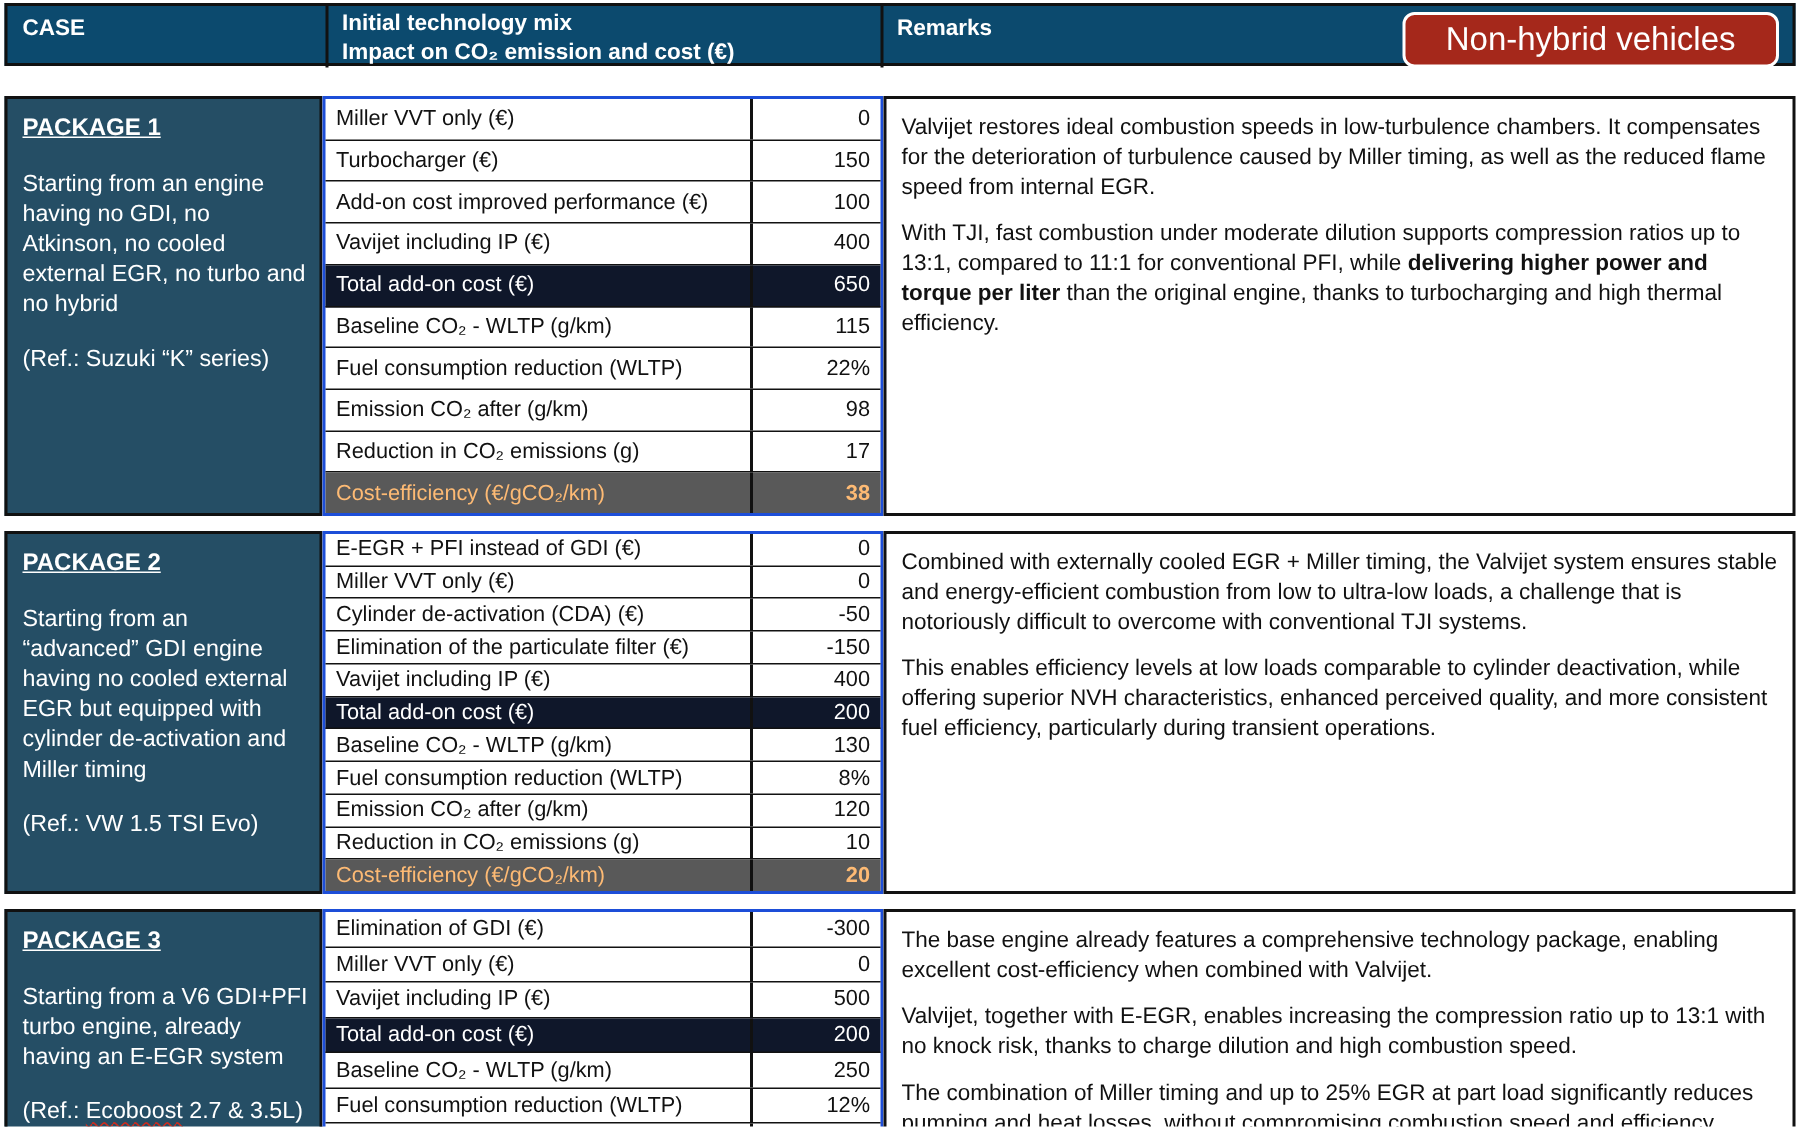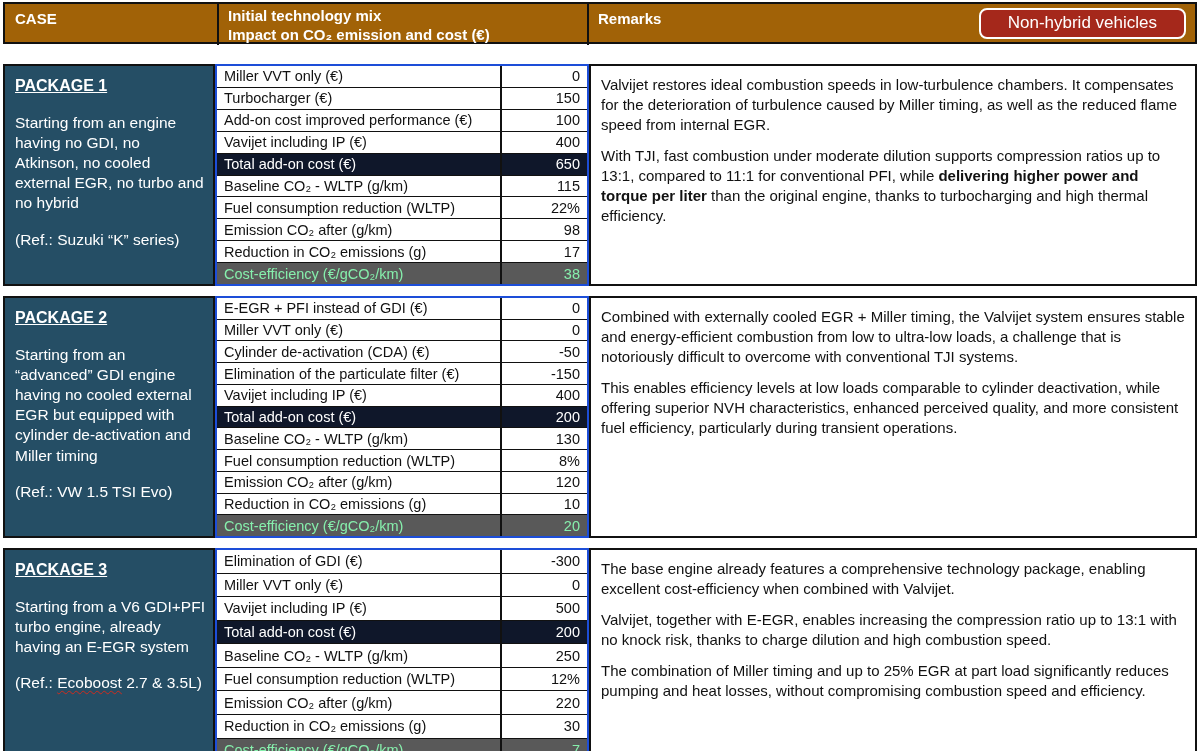--- a/index.html
+++ b/index.html
@@ -5,43 +5,43 @@
   html,body { margin:0; padding:0; background:#ffffff; }
   body {
     width:1200px; height:751px; overflow:hidden;
     font-family:"Liberation Sans", sans-serif; color:#111;
   }
   .sheet { width:1194px; margin:2px auto 0 auto; }
 
   
   .header-row {
     display:grid; grid-template-columns:212px 372px 1fr;
-    background:#a16207; color:#fff; font-weight:bold;
+    background:#0c4a6e; color:#fff; font-weight:bold;
     border:2px solid #111; height:42px; box-sizing:border-box;
   }
   .h-case { padding:6px 0 0 10px; font-size:15px; }
   .h-tech {
     padding:3px 12px 0 9px; font-size:15px; line-height:1.26;
     border-left:2px solid #111; border-right:2px solid #111;
   }
   .h-remarks { position:relative; padding:6px 0 0 9px; font-size:15px; }
   .badge {
     position:absolute; top:4px; right:9px;
     background:#a5281b; border:2px solid #fff; border-radius:8px;
-    padding:3px 27px 4px 27px; font-size:17px; font-weight:normal; color:#fff;
+    padding:3px 27px 4px 27px; font-size:22px; font-weight:normal; color:#fff;
     white-space:nowrap;
   }
 
   
   .section {
     display:grid; grid-template-columns:212px 374px 1fr;
     align-items:stretch; margin-top:10px;
   }
   .section.first { margin-top:20px; }
-  .section.pkg1 { height:222px; }
+  .section.pkg1 { height:280px; }
   .section.pkg2 { height:242px; }
   .section.pkg3 { height:215px; }
 
   .case-panel {
     background:#254e65; color:#fff; border:2px solid #111;
     padding:8px 6px 6px 10px; font-size:15.5px; line-height:1.3;
     box-sizing:border-box; overflow:hidden;
   }
   .pkg-title { font-weight:bold; text-decoration:underline; font-size:16px; margin:2px 0 16px 0; }
   .pkg-desc  { margin:0 0 16px 0; }
@@ -58,22 +58,22 @@
   }
   .trow:last-child { border-bottom:none; }
   .trow .lbl {
     padding:0 4px 0 7px; border-right:2px solid #111;
     display:flex; align-items:center; white-space:nowrap; overflow:hidden;
   }
   .trow .val {
     padding:0 7px 0 2px; display:flex; align-items:center; justify-content:flex-end;
   }
   .trow.total { background:#0f172a; color:#fff; }
-  .trow.efficiency { background:#595959; color:#86efac; }
-  .trow.efficiency .val { font-weight:normal;border-radius:10px; }
+  .trow.efficiency { background:#595959; color:#fdba74; }
+  .trow.efficiency .val { font-weight:bold;border-radius:10px; }
 
   .remarks-box {
     border:2px solid #111; box-sizing:border-box;
     padding:2px 10px 2px 10px; font-size:15px; line-height:1.33;
     overflow:hidden; background:#fff;
   }
   .para { margin:7px 0 11px 0; }
   .bold { font-weight:bold; }
   .squiggle {
     text-decoration:underline; text-decoration-style:wavy;

